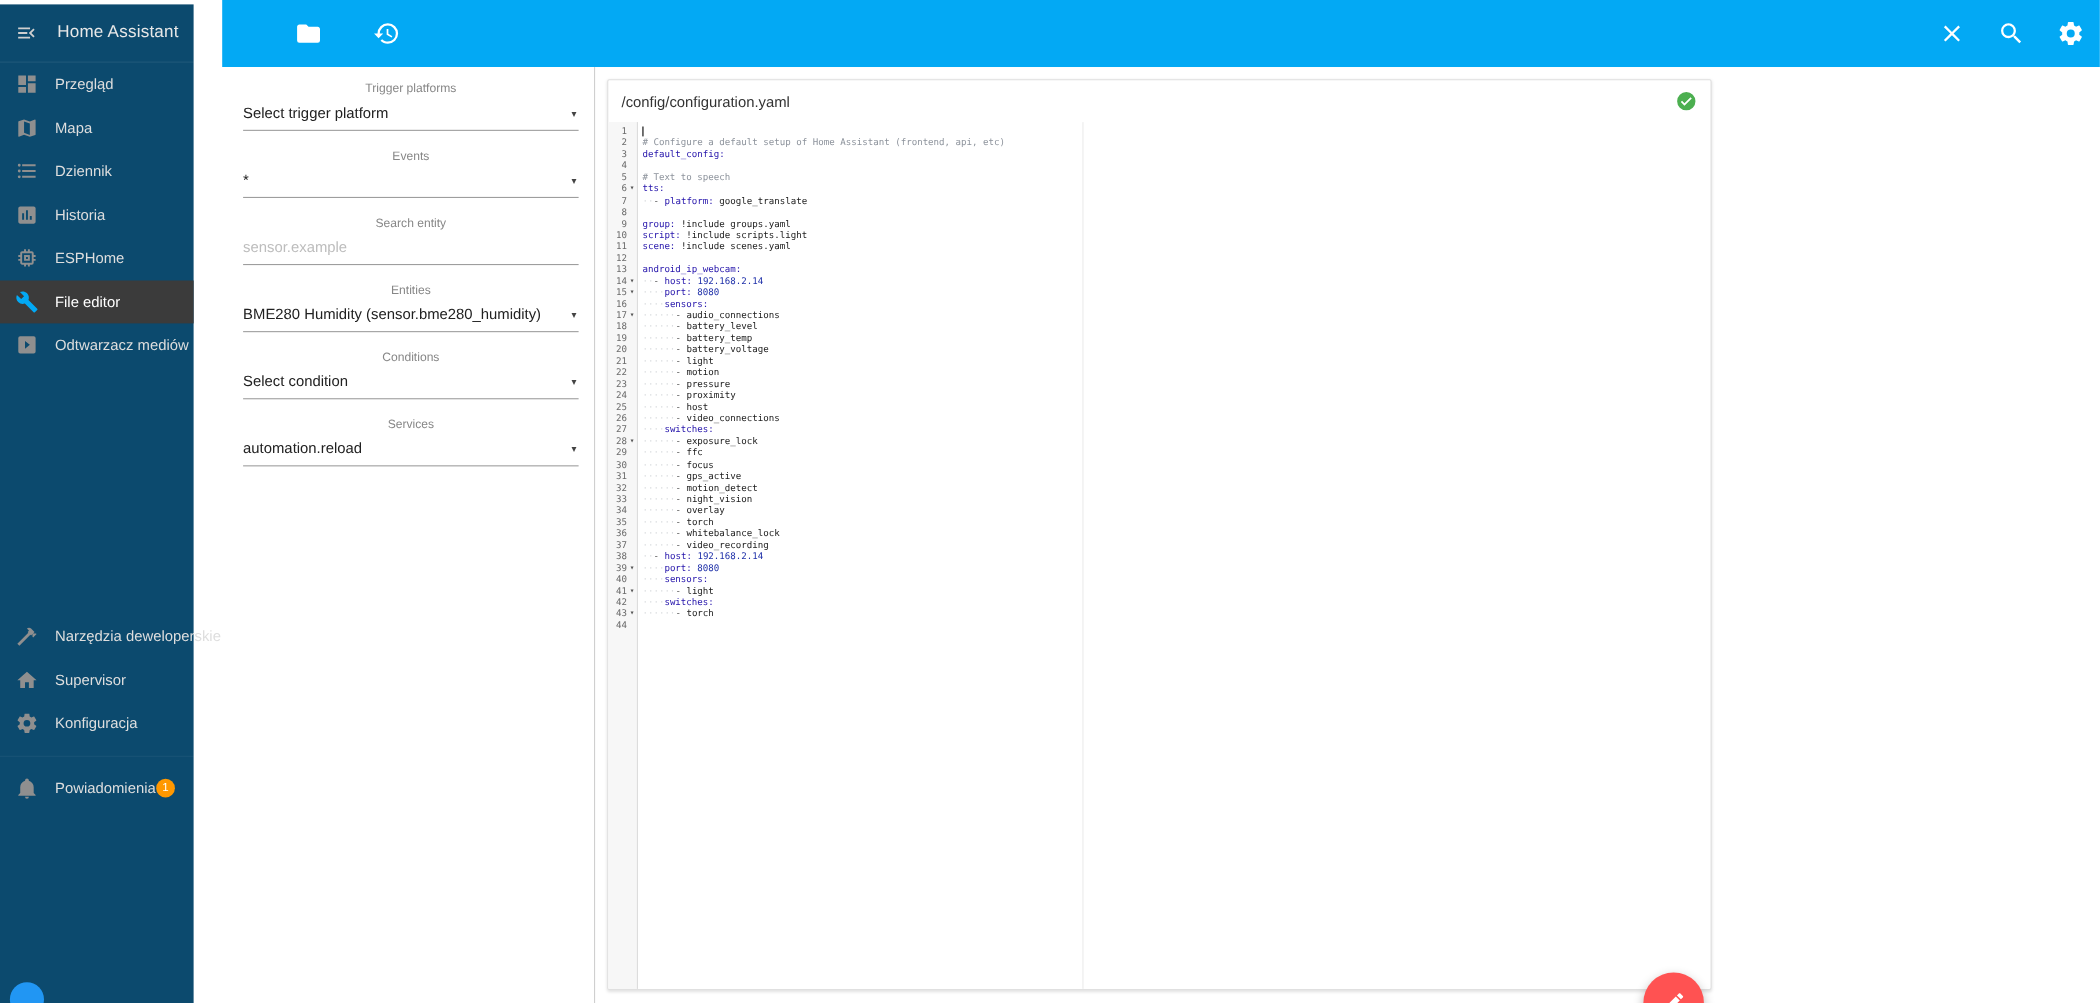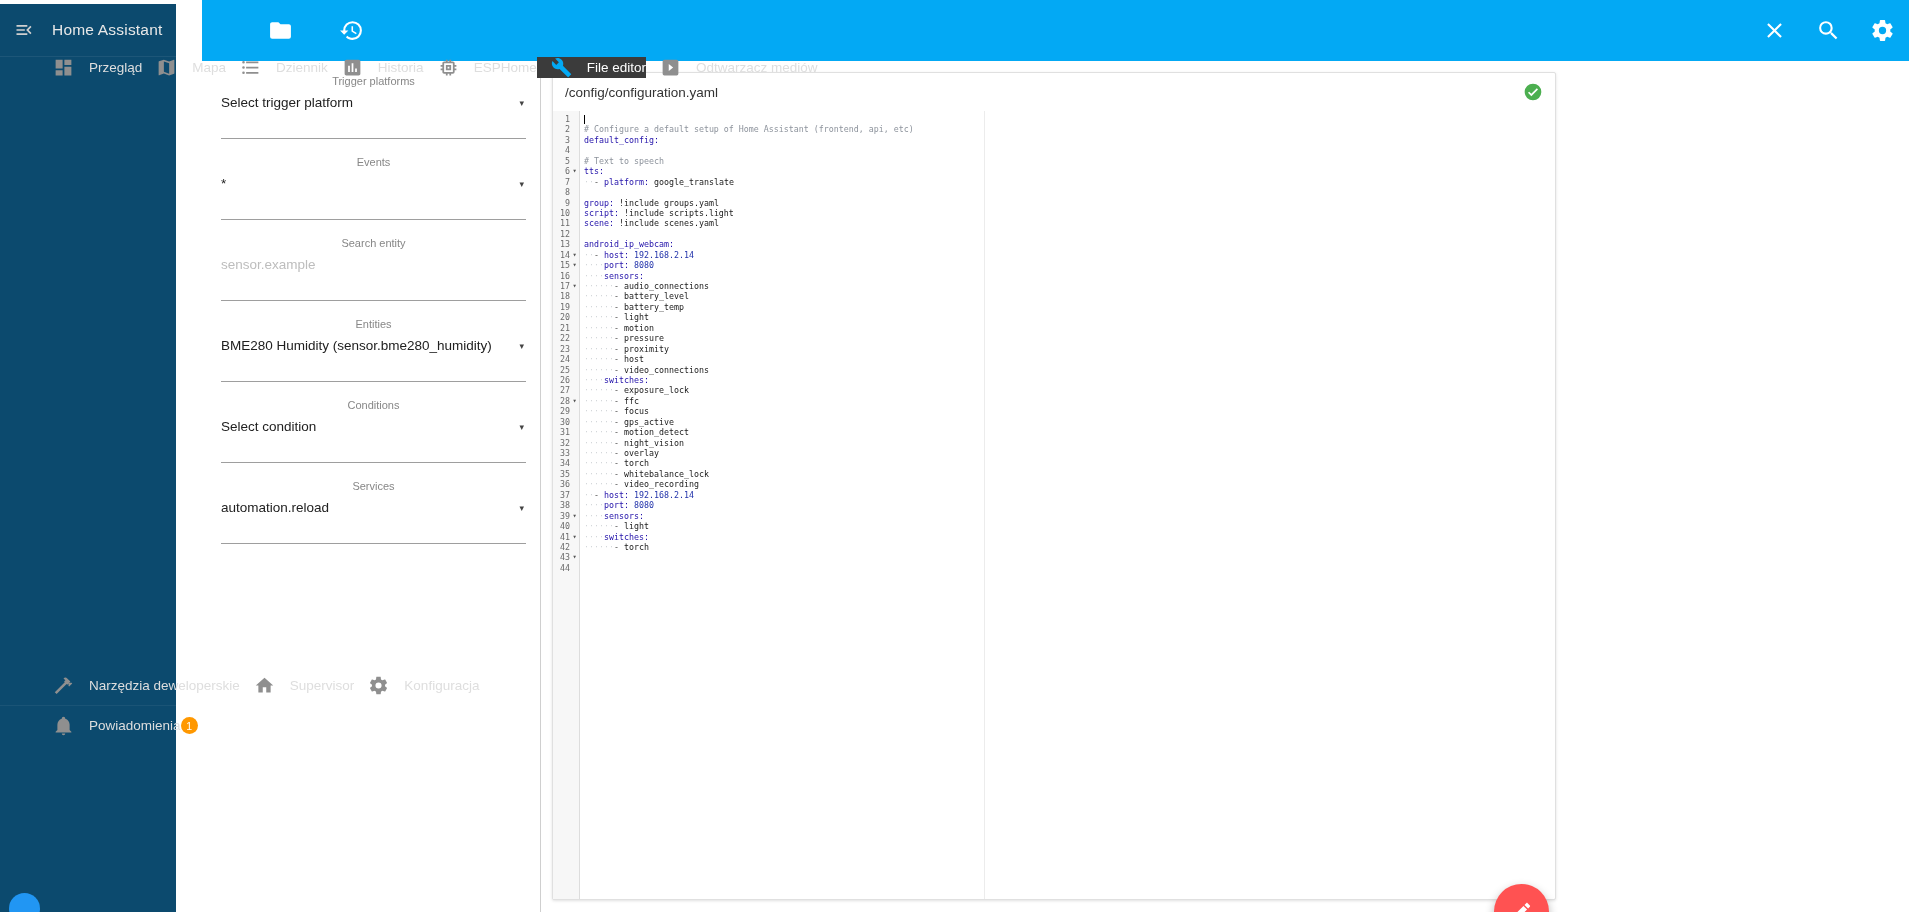--- a/index.html
+++ b/index.html
@@ -10,21 +10,21 @@
   }
   
   .sidebar{
     position:absolute;left:0;top:4px;width:176px;height:912px;
     background:#0c4a6e;display:flex;flex-direction:column;z-index:10;
   }
   .sb-header{flex:0 0 53px;display:flex;align-items:center;padding-left:8px;border-bottom:1px solid rgba(255,255,255,0.07);box-sizing:border-box;}
   .menu-btn{background:none;border:0;padding:6px;cursor:pointer;color:#cfcfcf;}
   .menu-btn .icn{width:20px;height:20px;display:block;}
   .sb-title{color:#e8e8e8;font-size:15.5px;margin-left:12px;letter-spacing:.2px;}
-  .sb-nav,.sb-bottom,.sb-notif{display:flex;flex-direction:row;margin-left:39px;}
+  .sb-nav,.sb-bottom,.sb-notif{display:flex;flex-direction:column;}
   .sb-item{flex:0 0 39.5px;display:flex;align-items:center;padding-left:14px;cursor:pointer;box-sizing:border-box;}
   .sb-item .icn{width:21px;height:21px;color:#8f8f8f;flex:0 0 auto;display:block;}
   .sb-item .lbl{margin-left:15px;font-size:13.5px;color:#dedede;white-space:nowrap;}
   .sb-item.selected{background:#3b3b3b;}
   .sb-item.selected .icn{color:#03a9f4;}
   .sb-item.selected .lbl{color:#ffffff;}
   .badge{
     margin-left:auto;margin-right:17px;width:17px;height:17px;border-radius:50%;
     background:#ff9800;color:#fff;font-size:10.5px;display:flex;align-items:center;justify-content:center;
   }
@@ -46,21 +46,21 @@
   .content{position:absolute;top:61px;left:0;right:0;bottom:0;display:flex;background:#ffffff;}
   
   .panel{
     flex:0 0 339px;box-sizing:border-box;background:#fff;
     border-right:1px solid #cfcfcf;padding:14px 14px 0 19px;
   }
   .field{margin-bottom:17px;}
   .f-label{font-size:11px;color:#878787;margin-bottom:7px;text-align:center;}
   .f-control{
     display:flex;align-items:center;border-bottom:1px solid #9e9e9e;
-    padding-bottom:27px;min-height:17px;cursor:pointer;
+    padding-bottom:7px;min-height:17px;cursor:pointer;
   }
   .f-control .val{flex:1;font-size:13.5px;color:#212121;white-space:nowrap;overflow:hidden;}
   .f-control .val.ph{color:#bdbdbd;}
   .f-control .arr{font-size:9px;color:#444;margin-right:2px;}
   
   .editor-wrap{flex:1 1 auto;position:relative;}
   .card{
     position:absolute;left:11px;top:11px;width:1004px;height:828px;
     background:#fff;border:1px solid #e0e0e0;border-radius:2px;
     box-shadow:0 1px 3px rgba(0,0,0,0.12);box-sizing:border-box;
@@ -472,20 +472,21 @@
                 <div class="cline"><span class="tk-key">script:</span><span class="tk-txt"> !include scripts.light</span></div>
                 <div class="cline"><span class="tk-key">scene:</span><span class="tk-txt"> !include scenes.yaml</span></div>
                 <div class="cline"></div>
                 <div class="cline"><span class="tk-key">android_ip_webcam:</span></div>
                 <div class="cline"><span class="tk-ws">··</span><span class="tk-meta">- </span><span class="tk-key">host:</span><span class="tk-txt"> </span><span class="tk-num">192.168.2.14</span></div>
                 <div class="cline"><span class="tk-ws">····</span><span class="tk-key">port:</span><span class="tk-txt"> </span><span class="tk-num">8080</span></div>
                 <div class="cline"><span class="tk-ws">····</span><span class="tk-key">sensors:</span></div>
                 <div class="cline"><span class="tk-ws">······</span><span class="tk-meta">- </span><span class="tk-txt">audio_connections</span></div>
                 <div class="cline"><span class="tk-ws">······</span><span class="tk-meta">- </span><span class="tk-txt">battery_level</span></div>
                 <div class="cline"><span class="tk-ws">······</span><span class="tk-meta">- </span><span class="tk-txt">battery_temp</span></div>
+                <div class="cline"><span class="tk-ws">······</span><span class="tk-meta">- </span><span class="tk-txt">battery_voltage</span></div>
                 <div class="cline"><span class="tk-ws">······</span><span class="tk-meta">- </span><span class="tk-txt">light</span></div>
                 <div class="cline"><span class="tk-ws">······</span><span class="tk-meta">- </span><span class="tk-txt">motion</span></div>
                 <div class="cline"><span class="tk-ws">······</span><span class="tk-meta">- </span><span class="tk-txt">pressure</span></div>
                 <div class="cline"><span class="tk-ws">······</span><span class="tk-meta">- </span><span class="tk-txt">proximity</span></div>
                 <div class="cline"><span class="tk-ws">······</span><span class="tk-meta">- </span><span class="tk-txt">host</span></div>
                 <div class="cline"><span class="tk-ws">······</span><span class="tk-meta">- </span><span class="tk-txt">video_connections</span></div>
                 <div class="cline"><span class="tk-ws">····</span><span class="tk-key">switches:</span></div>
                 <div class="cline"><span class="tk-ws">······</span><span class="tk-meta">- </span><span class="tk-txt">exposure_lock</span></div>
                 <div class="cline"><span class="tk-ws">······</span><span class="tk-meta">- </span><span class="tk-txt">ffc</span></div>
                 <div class="cline"><span class="tk-ws">······</span><span class="tk-meta">- </span><span class="tk-txt">focus</span></div>

